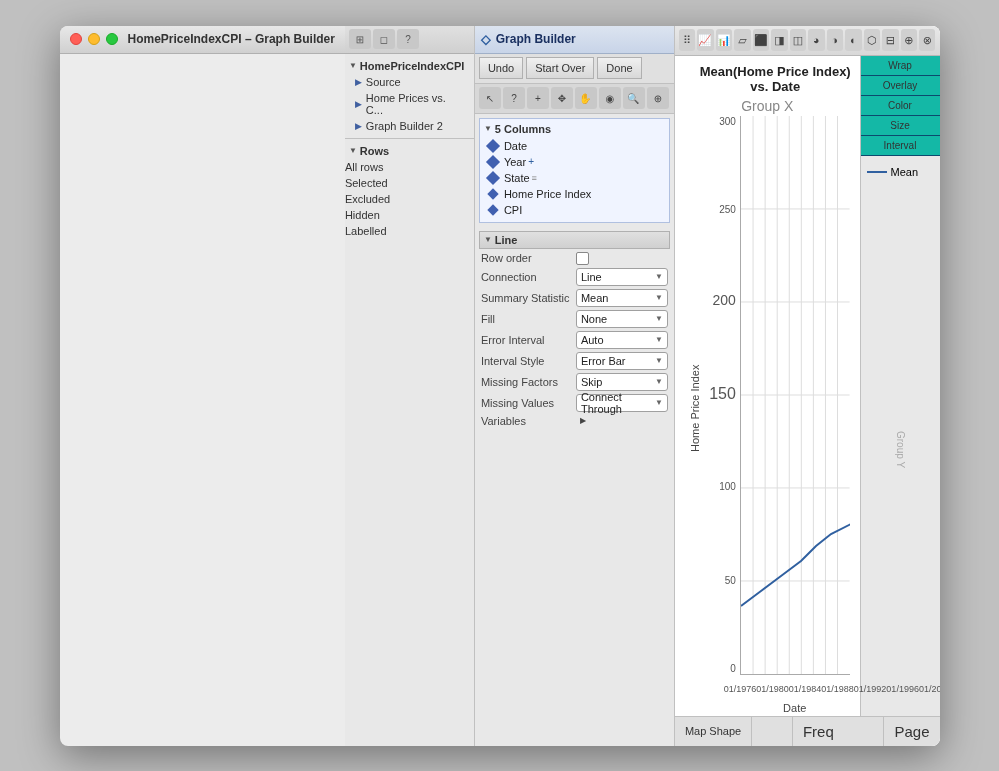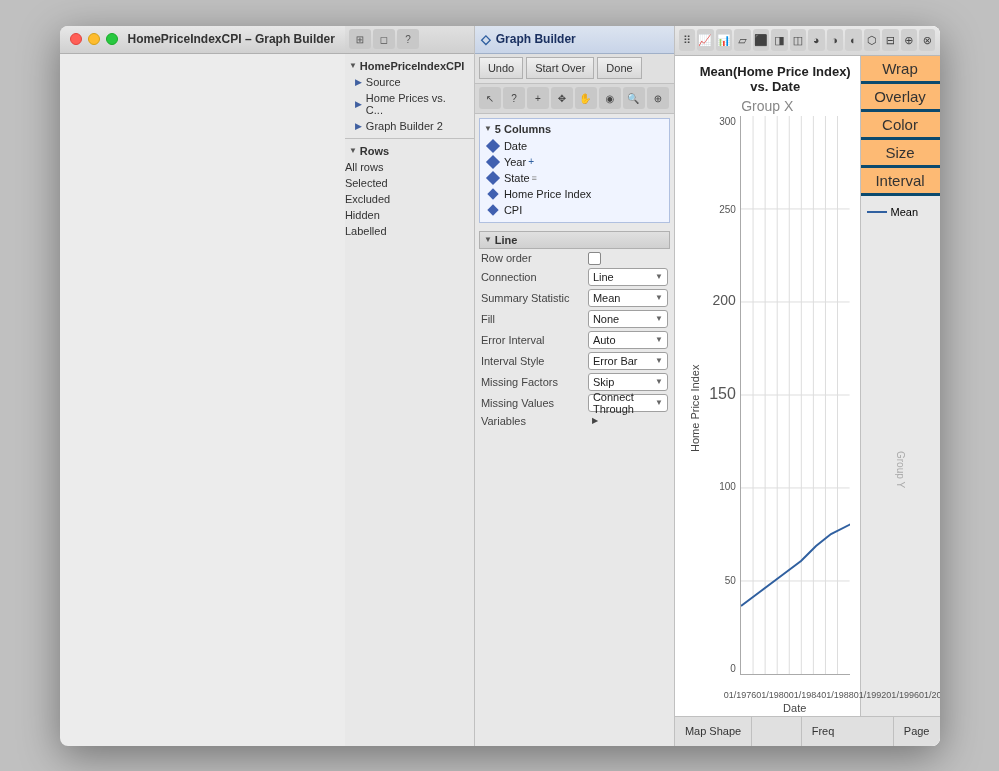--- a/index.html
+++ b/index.html
@@ -267,21 +267,21 @@
       display: flex;
       align-items: center;
     }
     .form-row {
       display: flex;
       align-items: center;
       margin-bottom: 3px;
       padding: 0 2px;
     }
     .form-label {
-      width: 107px;
+      width: 95px;
       font-size: 11px;
       color: #444;
       flex-shrink: 0;
     }
     .form-control {
       flex: 1;
       height: 18px;
       background: white;
       border: 1px solid #a0a0a0;
       border-radius: 3px;
@@ -392,26 +392,26 @@
       width: 80px;
       background: #e8e8e8;
       border-left: 1px solid #c0c0c0;
       display: flex;
       flex-direction: column;
       flex-shrink: 0;
     }
 
     .rs-btn {
       padding: 4px 6px;
-      font-size: 15px;
-      color: #333;
-      border-bottom: 3px solid #0c4a6e;
+      font-size: 10px;
+      color: #333;
+      border-bottom: 1px solid #0c4a6e;
       cursor: pointer;
       text-align: center;
-      background: #fdba74;
+      background: #14b8a6;
     }
 
     .rs-legend {
       padding: 6px;
       font-size: 11px;
     }
     .legend-item {
       display: flex;
       align-items: center;
       gap: 4px;
@@ -437,21 +437,21 @@
       color: #333;
       border-right: 1px solid #c0c0c0;
       cursor: pointer;
       height: 100%;
       display: flex;
       align-items: center;
     }
     .bottom-btn-right {
       margin-left: auto;
       padding: 4px 10px;
-      font-size: 11px;
+      font-size: 15px;
       color: #333;
       border-left: 1px solid #c0c0c0;
       cursor: pointer;
       height: 100%;
       display: flex;
       align-items: center;
     }
 
     .group-y-label {
       writing-mode: vertical-rl;
@@ -712,21 +712,21 @@
                   <line x1="44.44%" y1="0" x2="44.44%" y2="100%" stroke="#ddd" stroke-width="1"></line>
                   <line x1="55.55%" y1="0" x2="55.55%" y2="100%" stroke="#ddd" stroke-width="1"></line>
                   <line x1="66.66%" y1="0" x2="66.66%" y2="100%" stroke="#ddd" stroke-width="1"></line>
                   <line x1="77.77%" y1="0" x2="77.77%" y2="100%" stroke="#ddd" stroke-width="1"></line>
                   <line x1="88.88%" y1="0" x2="88.88%" y2="100%" stroke="#ddd" stroke-width="1"></line>
 
                   <polyline points="0,490 20,475 40,460 60,445 65,440 75,430 90,418 110,408 130,400 145,395 160,390 175,388 190,386 200,384 215,378 230,370 250,360 270,348 295,330 320,310 345,285 370,258 395,228 420,196 440,170 455,152 468,138 478,126 487,114 494,104 500,94 505,85 509,78 512,72 514,68" fill="none" stroke="#3060a0" stroke-width="2"></polyline>
                 </svg>
               </div>
 
-              <div style="position:absolute; left:35px; right:0; bottom:0; height:22px; display:flex; justify-content:space-between; align-items:flex-end;">
+              <div style="position:absolute; left:35px; right:0; bottom:0; height:22px; display:flex; justify-content:space-between; align-items:center;">
                 <span style="font-size:9px; color:#555; transform:translateX(-50%);">01/1976</span>
                 <span style="font-size:9px; color:#555; transform:translateX(-50%);">01/1980</span>
                 <span style="font-size:9px; color:#555; transform:translateX(-50%);">01/1984</span>
                 <span style="font-size:9px; color:#555; transform:translateX(-50%);">01/1988</span>
                 <span style="font-size:9px; color:#555; transform:translateX(-50%);">01/1992</span>
                 <span style="font-size:9px; color:#555; transform:translateX(-50%);">01/1996</span>
                 <span style="font-size:9px; color:#555; transform:translateX(-50%);">01/2000</span>
                 <span style="font-size:9px; color:#555; transform:translateX(-50%);">01/2004</span>
                 <span style="font-size:9px; color:#555; transform:translateX(-50%);">01/2008</span>
               </div>

